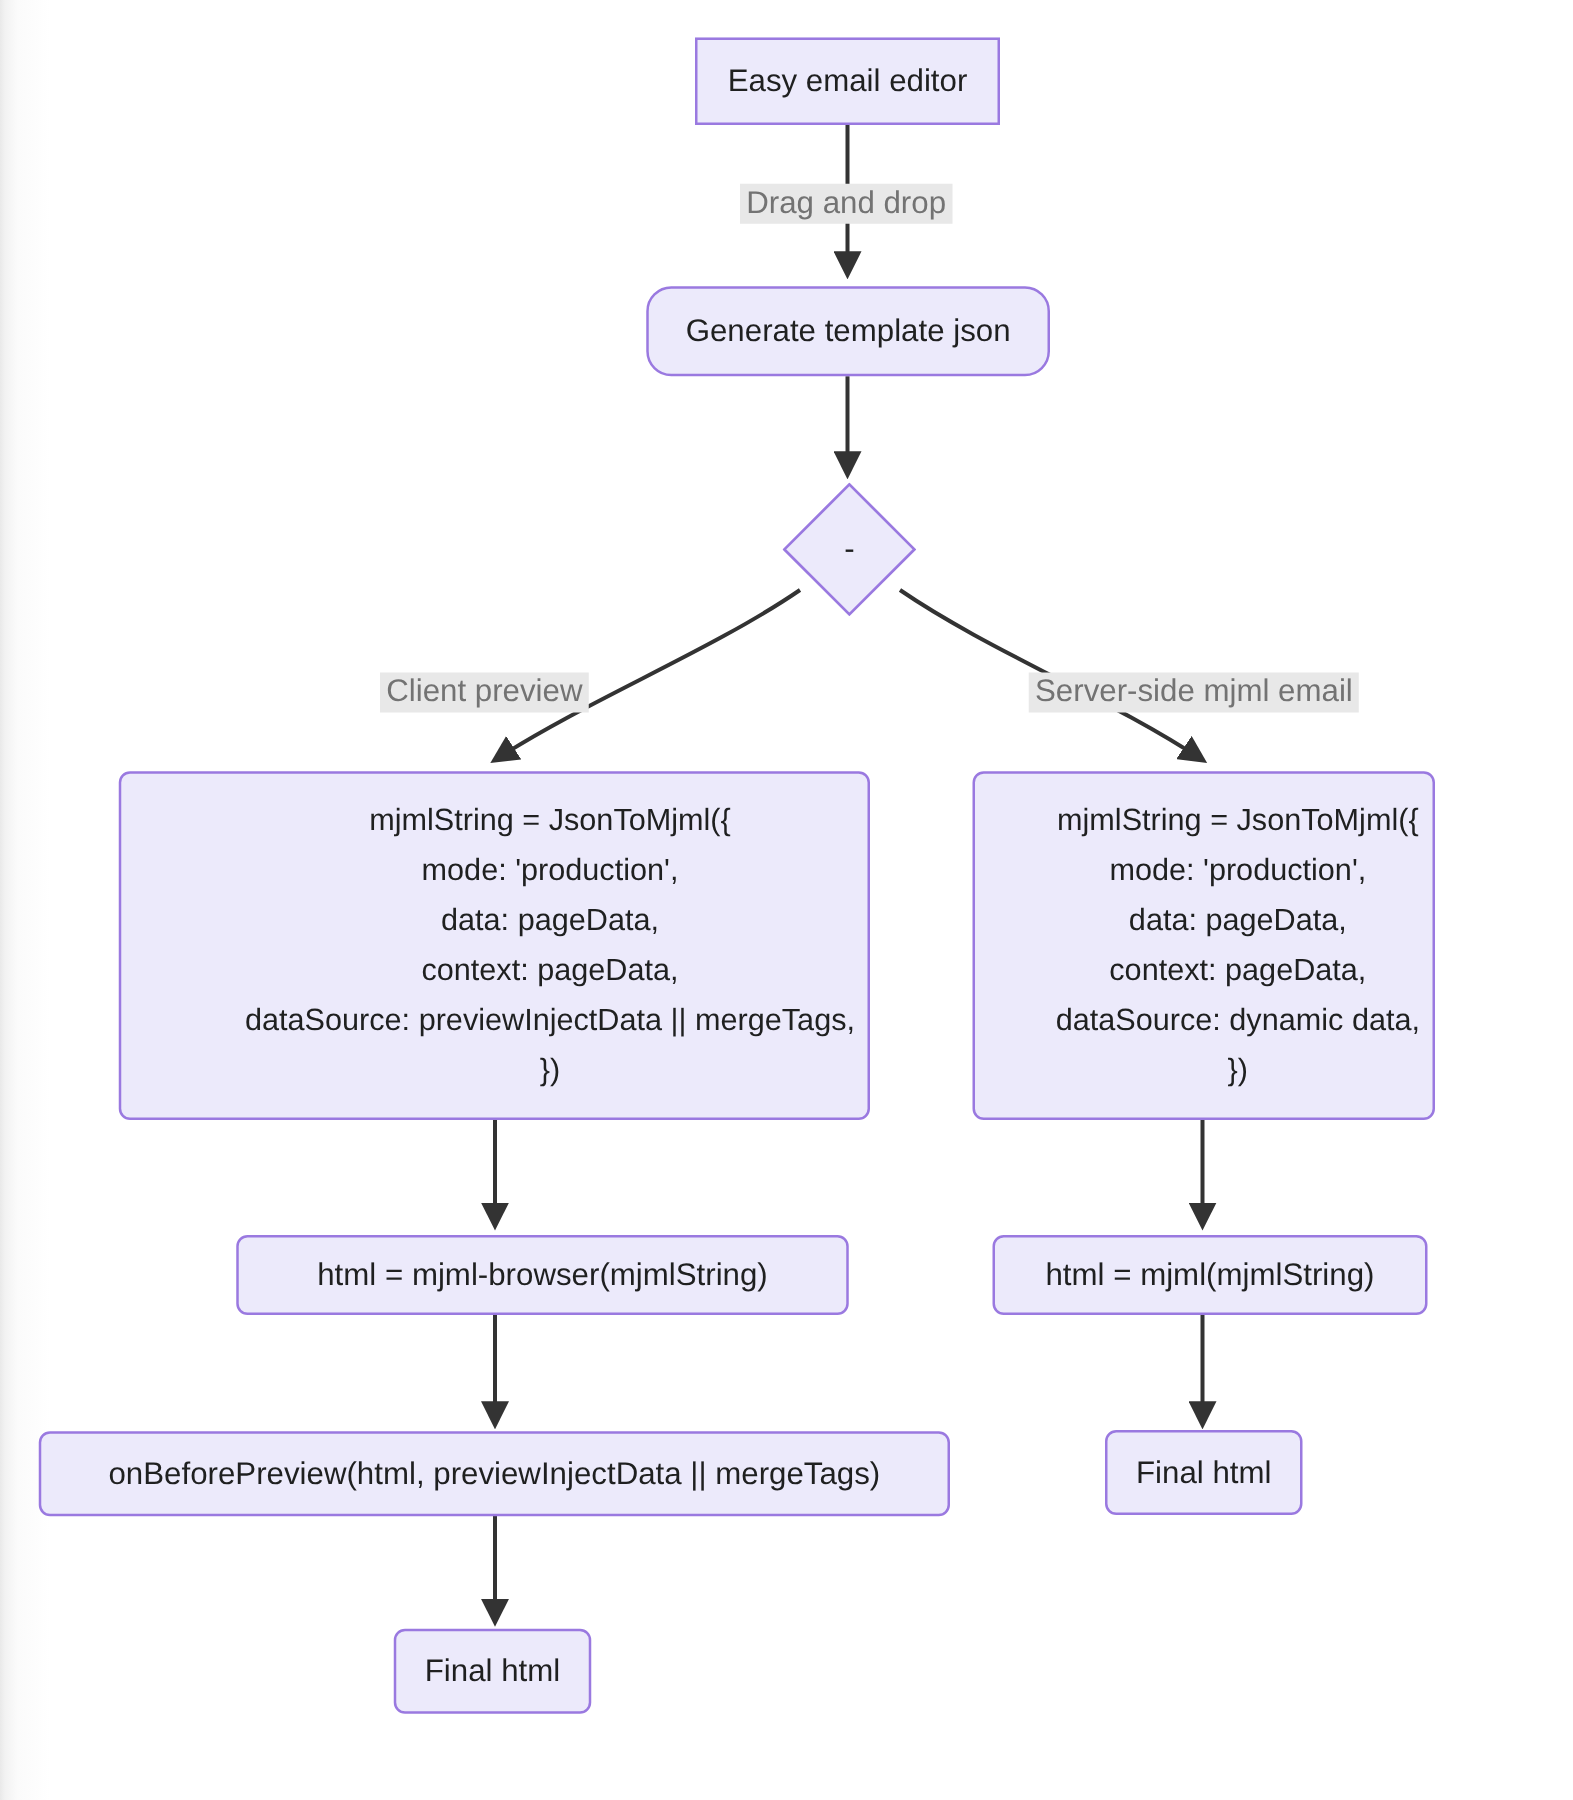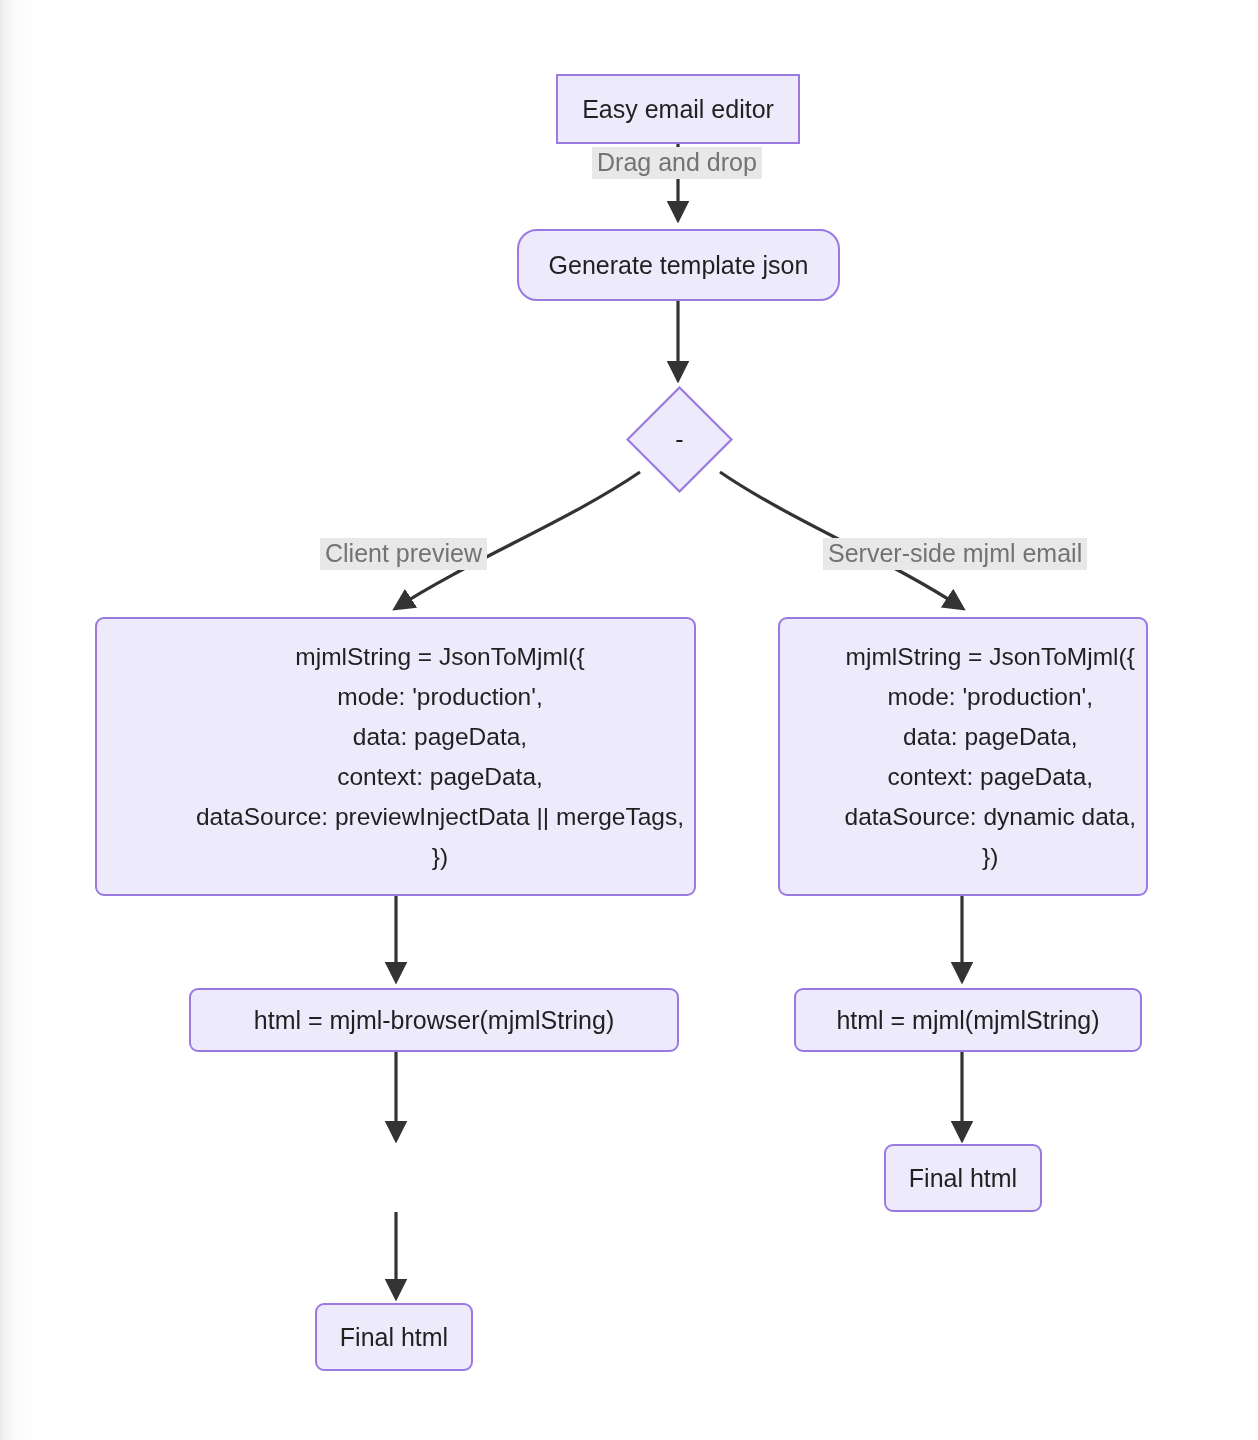--- a/index.html
+++ b/index.html
@@ -38,21 +38,21 @@
     display: flex;
     align-items: center;
     justify-content: center;
     text-align: center;
     font-size: 25px;
     line-height: 1.0;
     white-space: pre-line;
     z-index: 2;
   }
   .node.rounded { border-radius: 9px; }
-  .node.square  { border-radius: 0; margin-top: 44px; }
+  .node.square  { border-radius: 0; }
   .node.code {
     font-size: 24.5px;
     line-height: 40px;
     padding: 6px 10px;
     justify-content: flex-end;
   }
   .diamond-wrap {
     position: absolute;
     z-index: 2;
   }
@@ -144,34 +144,37 @@
   </div>
 
   <div class="node rounded" style="left:189px; top:988px; width:490px; height:64px;">
     <span>html = mjml-browser(mjmlString)</span>
   </div>
 
   <div class="node rounded" style="left:794px; top:988px; width:348px; height:64px;">
     <span>html = mjml(mjmlString)</span>
   </div>
 
+  <div class="node rounded" style="left:31px; top:1145px; width:729px; height:68px;">
+    <span>onBeforePreview(html, previewInjectData || mergeTags)</span>
+  </div>
 
   <div class="node rounded" style="left:315px; top:1303px; width:158px; height:68px;">
     <span>Final html</span>
   </div>
 
   <div class="node rounded" style="left:884px; top:1144px; width:158px; height:68px;">
     <span>Final html</span>
   </div>
 
   <div class="edge-label" style="left:592px; top:147px;">
     <span>Drag and drop</span>
   </div>
 
-  <div class="edge-label" style="left:320px; top:538px;">
+  <div class="edge-label" style="left:304px; top:538px;">
     <span>Client preview</span>
   </div>
 
   <div class="edge-label" style="left:823px; top:538px;">
     <span>Server-side mjml email</span>
   </div>
 
 </div>
 
 </body></html>

